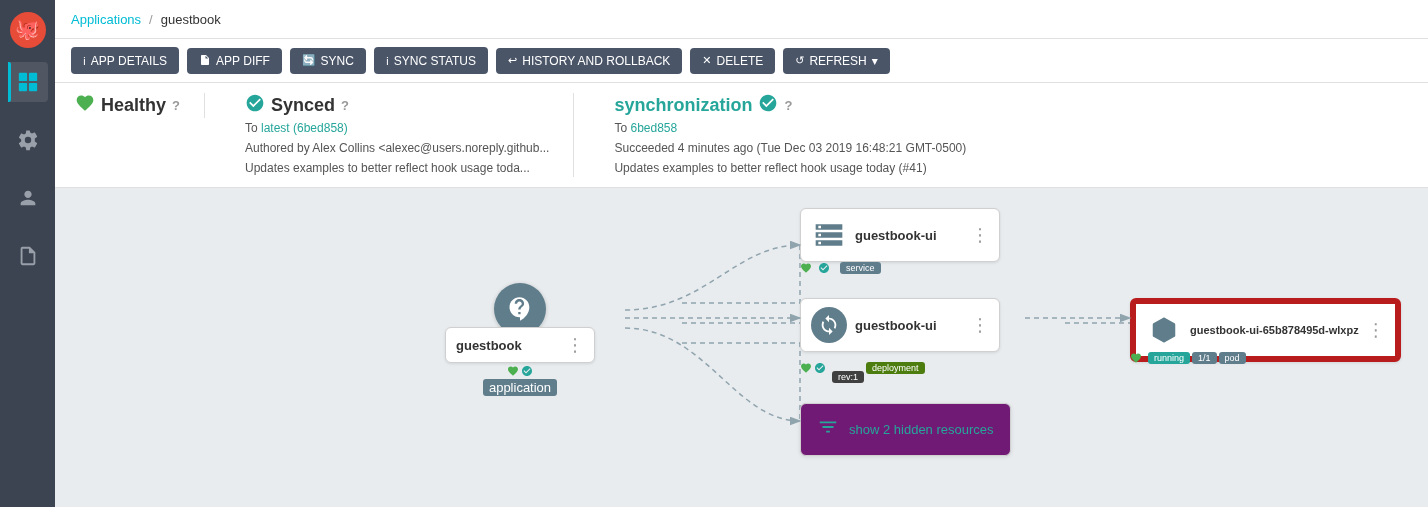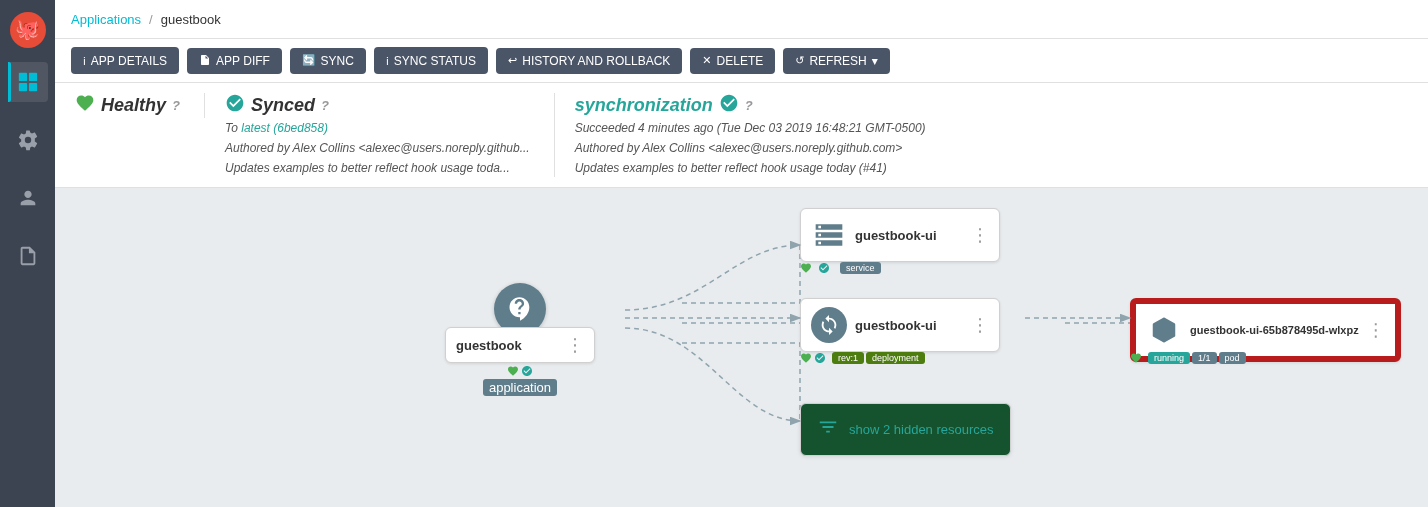--- a/index.html
+++ b/index.html
@@ -107,23 +107,22 @@
       padding: 10px 20px;
       display: flex;
       align-items: flex-start;
       gap: 0;
     }
     .status-section {
       display: flex;
       flex-direction: column;
       gap: 2px;
       padding-right: 24px;
-      margin-right: 20px;
+      margin-right: 40px;
       border-right: 1px solid #e0e0e0;
-      font-style: italic;
     }
     .status-section:last-child { border-right: none; }
     .status-title {
       display: flex;
       align-items: center;
       gap: 6px;
       font-size: 20px;
       font-weight: 600;
       color: #333;
     }
@@ -136,21 +135,21 @@
     
     .graph-area {
       flex: 1;
       background: #e8ecef;
       position: relative;
       overflow: hidden;
     }
 
     
     .node-hidden {
-      background: #14532d;
+      background: #701a75;
       border: 1px solid #d0d0d0;
       border-radius: 6px;
       display: flex;
       align-items: center;
       gap: 10px;
       padding: 12px 16px;
       box-shadow: 0 1px 4px rgba(0,0,0,0.1);
       position: absolute;
       cursor: pointer;
     }
@@ -294,22 +293,24 @@
     <div class="status-section" style="border-right:none;">
       <div class="status-title">
         <span style="font-size:18px; color:#26a69a;">synchronization</span>
         <span class="status-check">
           <svg width="20" height="20" viewBox="0 0 24 24" fill="#26a69a">
               <path d="M12 2C6.48 2 2 6.48 2 12s4.48 10 10 10 10-4.48 10-10S17.52 2 12 2zm-2 15l-5-5 1.41-1.41L10 14.17l7.59-7.59L19 8l-9 9z"></path>
             </svg>
         </span>
         <span class="status-help">?</span>
       </div>
+      <div class="status-detail">
+        To <a class="status-link">6bed858</a>
+      </div>
       <div class="status-detail">Succeeded 4 minutes ago (Tue Dec 03 2019 16:48:21 GMT-0500)</div>
-      <div class="status-detail">Authored by Alex Collins &lt;alexec@users.noreply.github.com&gt;</div>
       <div class="status-detail">Updates examples to better reflect hook usage today (#41)</div>
     </div>
   </div>
 
   <div class="graph-area">
     <svg class="arrows-svg">
       <defs>
         <marker id="arrowhead" markerWidth="8" markerHeight="6" refX="8" refY="3" orient="auto">
           <polygon class="arrow-head" points="0 0, 8 3, 0 6"></polygon>
         </marker>
@@ -373,21 +374,21 @@
       <span style="font-size:13px; font-weight:600; color:#333; flex:1;">guestbook-ui</span>
       <span style="color:#999; cursor:pointer; font-size:18px;">⋮</span>
     </div>
     <div style="position:absolute; left:745px; top:164px; display:flex; gap:2px; align-items:center;">
       <svg width="12" height="12" viewBox="0 0 24 24" fill="#4caf50">
           <path d="M12 21.35l-1.45-1.32C5.4 15.36 2 12.28 2 8.5 2 5.42 4.42 3 7.5 3c1.74 0 3.41.81 4.5 2.09C13.09 3.81 14.76 3 16.5 3 19.58 3 22 5.42 22 8.5c0 3.78-3.4 6.86-8.55 11.54L12 21.35z"></path>
         </svg>
       <svg width="12" height="12" viewBox="0 0 24 24" fill="#26a69a">
           <path d="M12 2C6.48 2 2 6.48 2 12s4.48 10 10 10 10-4.48 10-10S17.52 2 12 2zm-2 15l-5-5 1.41-1.41L10 14.17l7.59-7.59L19 8l-9 9z"></path>
         </svg>
-      <span style="background:#4d7c0f; color:#fff; font-size:9px; padding:1px 6px; border-radius:3px; margin-left:4px;">rev:1</span>
+      <span style="background:#404040; color:#fff; font-size:9px; padding:1px 6px; border-radius:3px; margin-left:4px;margin-top:19px;">rev:1</span>
       <span style="background:#4d7c0f; color:#fff; font-size:9px; padding:1px 6px; border-radius:3px;">deployment</span>
     </div>
 
     <div style="position:absolute; left:1075px; top:110px; background:#fff; border:6px solid #b91c1c; border-radius:6px; padding:8px 10px; display:flex; align-items:center; gap:8px; min-width:240px; box-shadow:0 1px 3px rgba(0,0,0,0.1);">
       <div style="width:36px; height:36px; display:flex; align-items:center; justify-content:center;">
         <svg width="30" height="30" viewBox="0 0 24 24" fill="#607d8b">
             <path d="M21 16.5c0 .38-.21.71-.53.88l-7.9 4.44c-.16.12-.36.18-.57.18-.21 0-.41-.06-.57-.18l-7.9-4.44A.991.991 0 013 16.5v-9c0-.38.21-.71.53-.88l7.9-4.44c.16-.12.36-.18.57-.18.21 0 .41.06.57.18l7.9 4.44c.32.17.53.5.53.88v9z"></path>
           </svg>
       </div>
       <span style="font-size:11px; font-weight:600; color:#333; flex:1;">guestbook-ui-65b878495d-wlxpz</span>

